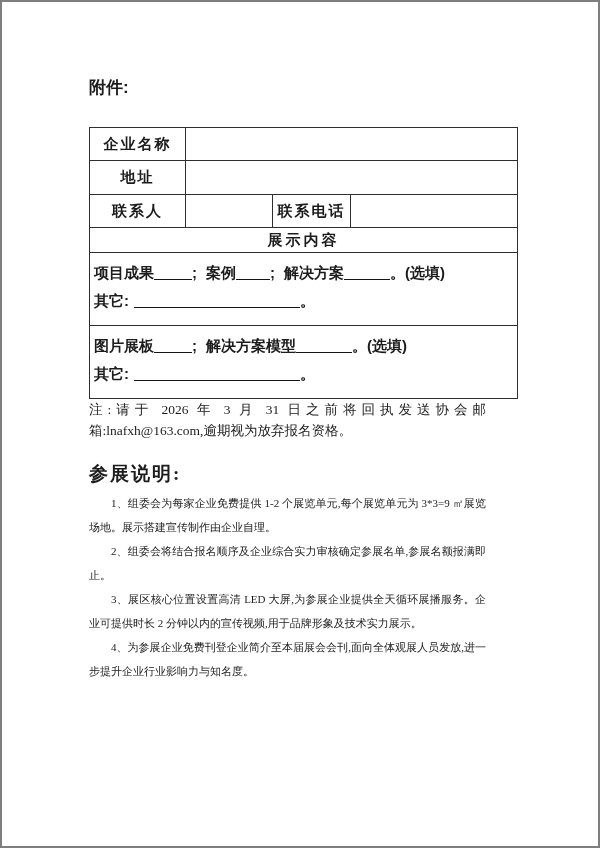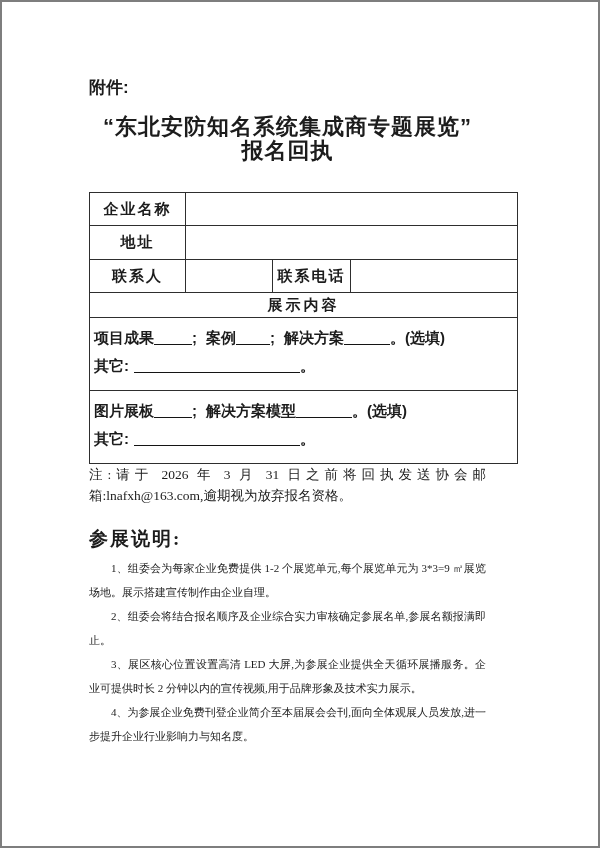--- a/index.html
+++ b/index.html
@@ -83,24 +83,20 @@
     font-family:"Liberation Serif","DejaVu Serif",serif;
   }
 </style>
 </head>
 <body>
 
 <div class="content">
 
   <div class="attachment">附件:</div>
 
-  <div class="title">
-    <div>“东北安防知名系统集成商专题展览”</div>
-    <div>报名回执</div>
-  </div>
 
   <table class="form">
     <colgroup>
         <col style="width:96px">
         <col style="width:87px">
         <col style="width:78px">
         <col style="width:167px">
       </colgroup>
 
     <tbody>

